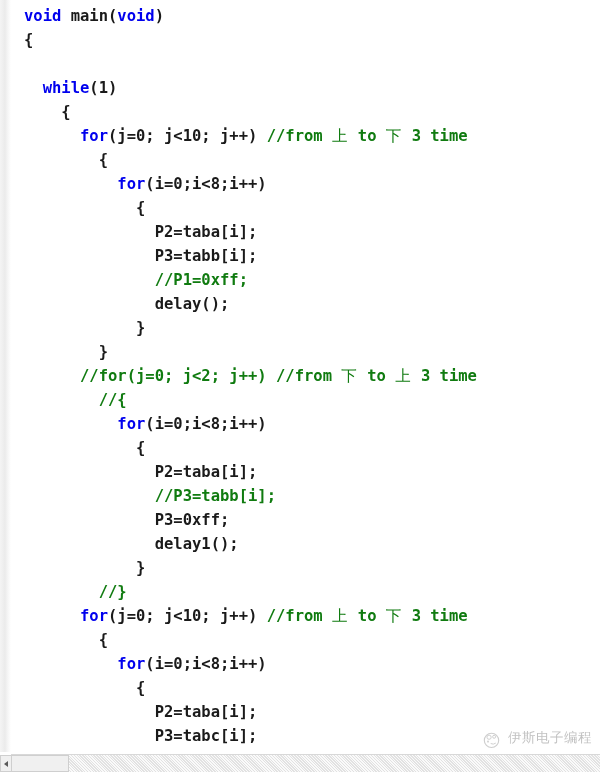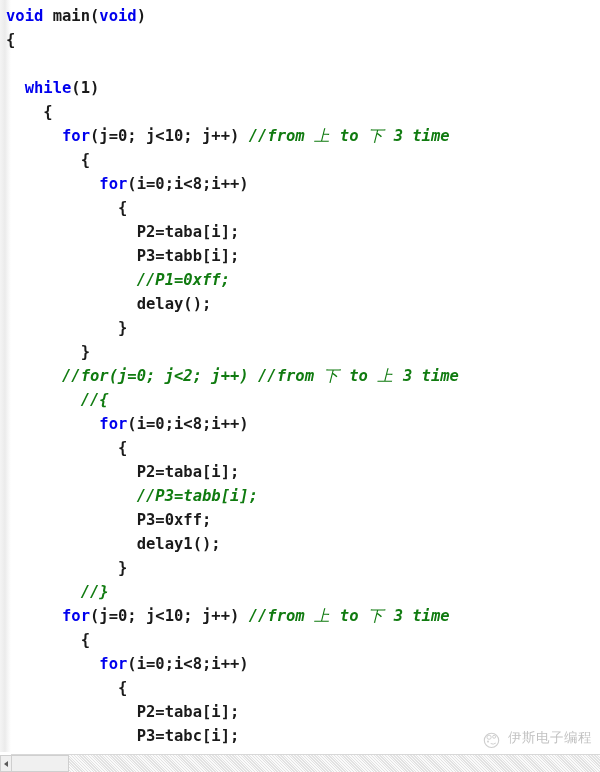--- a/index.html
+++ b/index.html
@@ -45,25 +45,25 @@
     font-size: 15.5px;
     line-height: 24px;
     font-weight: bold;
     white-space: pre;
     color: #1a1a1a;
   }
 
   .code-line {
     height: 24px;
     white-space: pre;
-    padding-left: 6px;
+    padding-left: 24px;
   }
 
   .tok-kw   { color: #0000ee; }
-  .tok-com  { color: #107b10; font-style: italic; }
+  .tok-com  { color: #107b10; }
   .tok-txt  { color: #1a1a1a; }
 
   
   .cjk {
     font-family: "DejaVu Sans", "Liberation Sans", sans-serif;
     font-weight: normal;
     letter-spacing: 1px;
   }
 
   

